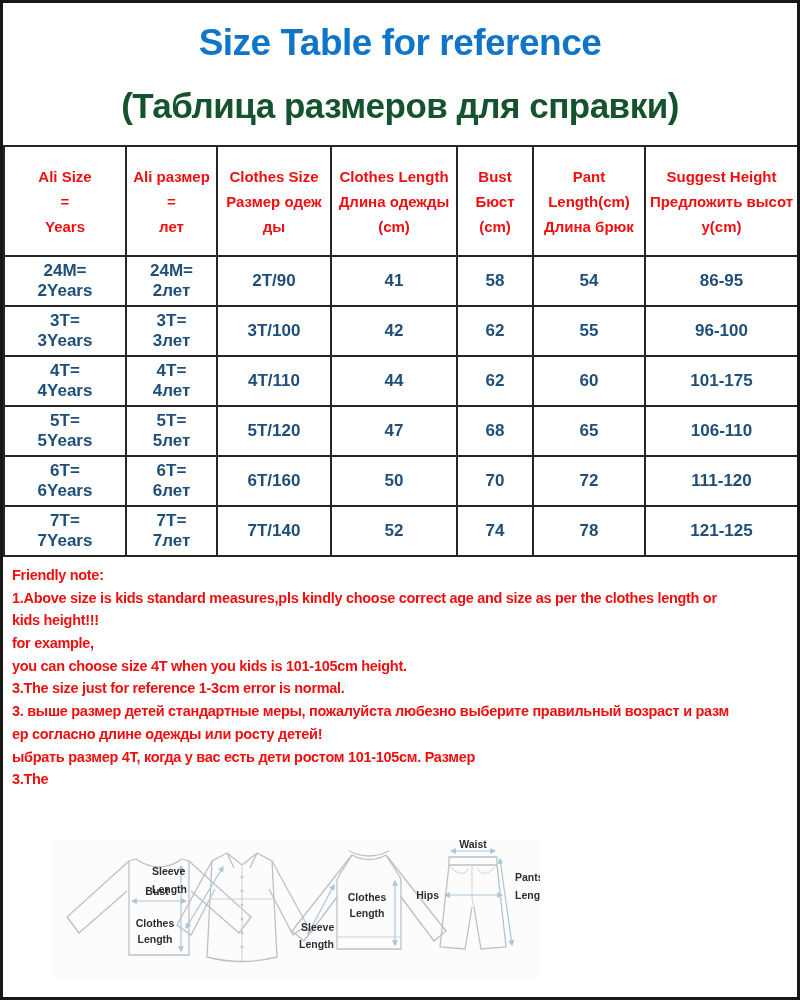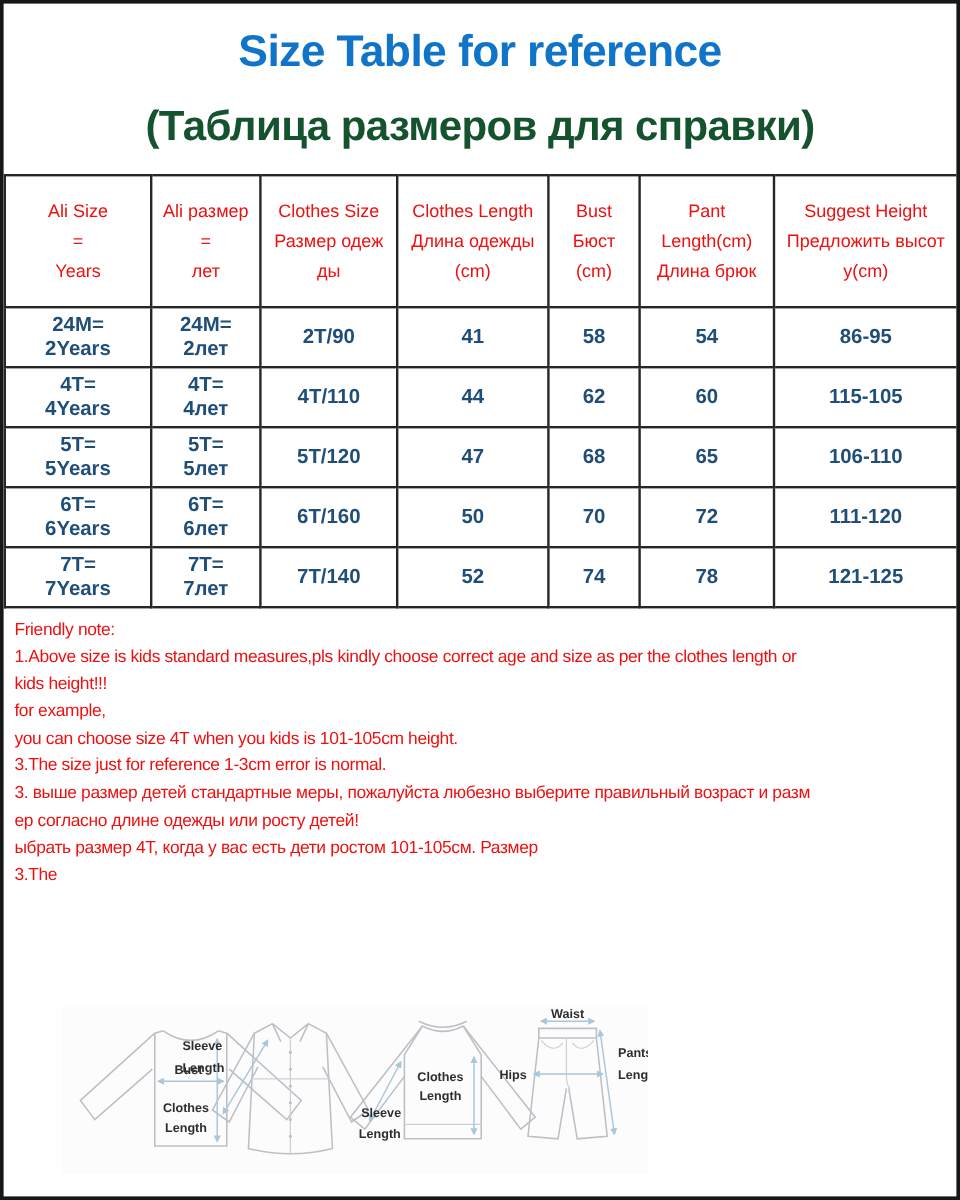--- a/index.html
+++ b/index.html
@@ -19,30 +19,30 @@
   
   table.size-table {
     width:794px; border-collapse:collapse; table-layout:fixed;
   }
   table.size-table th, table.size-table td {
     border:2px solid #262626; text-align:center; vertical-align:middle;
     padding:0;
   }
   table.size-table thead th {
     height:110px; color:#EE1010; font-size:15px; line-height:25px;
-    font-weight:normal;
+    font-weight:bold;
   }
   table.size-table tbody td {
     height:50px; color:#1F4E79; font-size:17px; line-height:20px;
     font-weight:bold;
   }
   
   .notes { padding:7px 6px 0 9px; overflow:hidden; }
   .note-line {
-    color:#EE1010; font-size:14.5px; font-weight:normal;
+    color:#EE1010; font-size:14.5px; font-weight:bold;
     height:22.7px; line-height:22.7px; letter-spacing:-0.3px;
     white-space:nowrap;
   }
   
   .diagram-panel {
     position:absolute; left:48px; top:836px; width:489px; height:139px;
     background:#fcfcfc;
   }
   .diagram-panel svg { display:block; }
   .garment { stroke:#bcc0c6; stroke-width:1.3; fill:none; }
@@ -120,32 +120,47 @@
             <div>2лет</div>
         </td>
         <td>2T/90</td>
         <td>41</td>
         <td>58</td>
         <td>54</td>
         <td>86-95</td>
       </tr>
       <tr>
         <td>
+          <div>3T=</div>
+            <div>3Years</div>
+        </td>
+        <td>
+          <div>3T=</div>
+            <div>3лет</div>
+        </td>
+        <td>3T/100</td>
+        <td>42</td>
+        <td>62</td>
+        <td>55</td>
+        <td>96-100</td>
+      </tr>
+      <tr>
+        <td>
           <div>4T=</div>
             <div>4Years</div>
         </td>
         <td>
           <div>4T=</div>
             <div>4лет</div>
         </td>
         <td>4T/110</td>
         <td>44</td>
         <td>62</td>
         <td>60</td>
-        <td>115-105</td>
+        <td>101-175</td>
       </tr>
       <tr>
         <td>
           <div>5T=</div>
             <div>5Years</div>
         </td>
         <td>
           <div>5T=</div>
             <div>5лет</div>
         </td>

